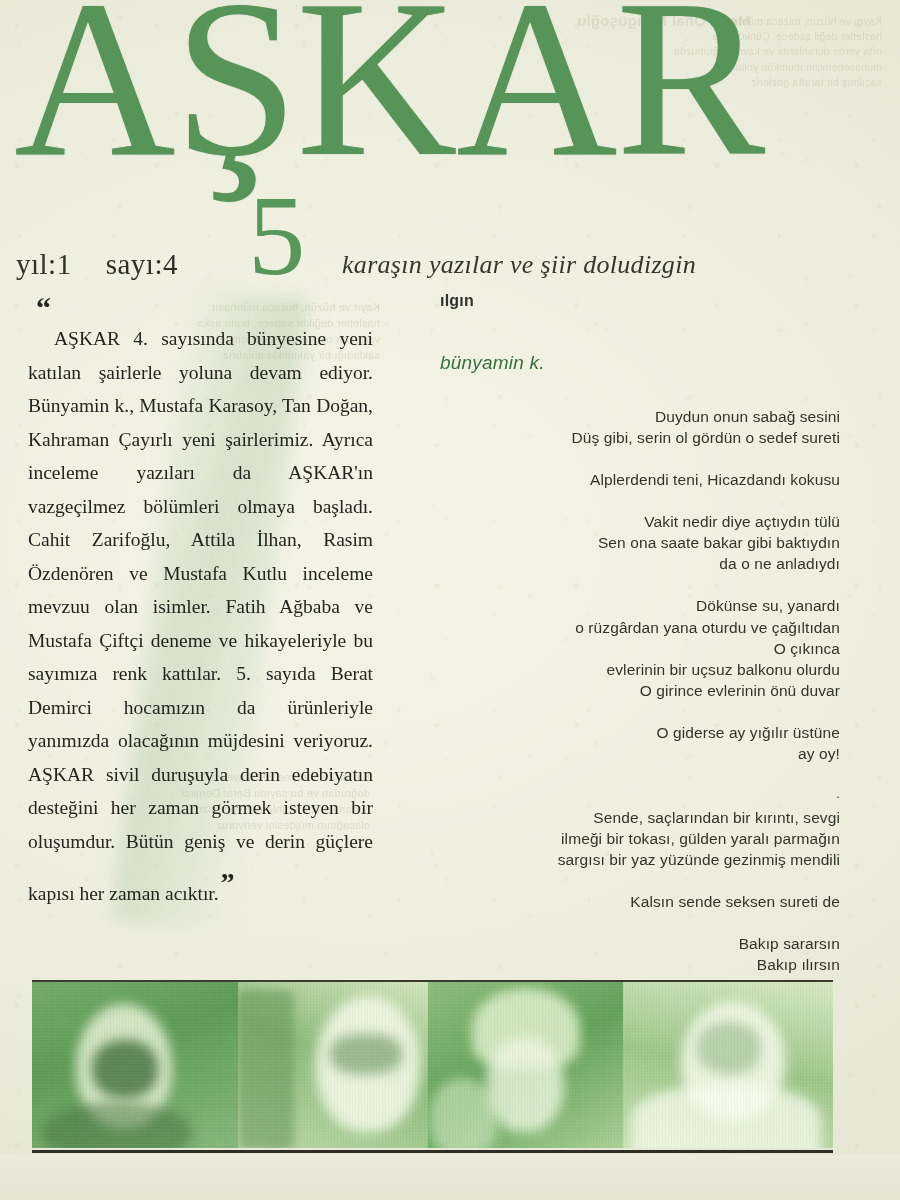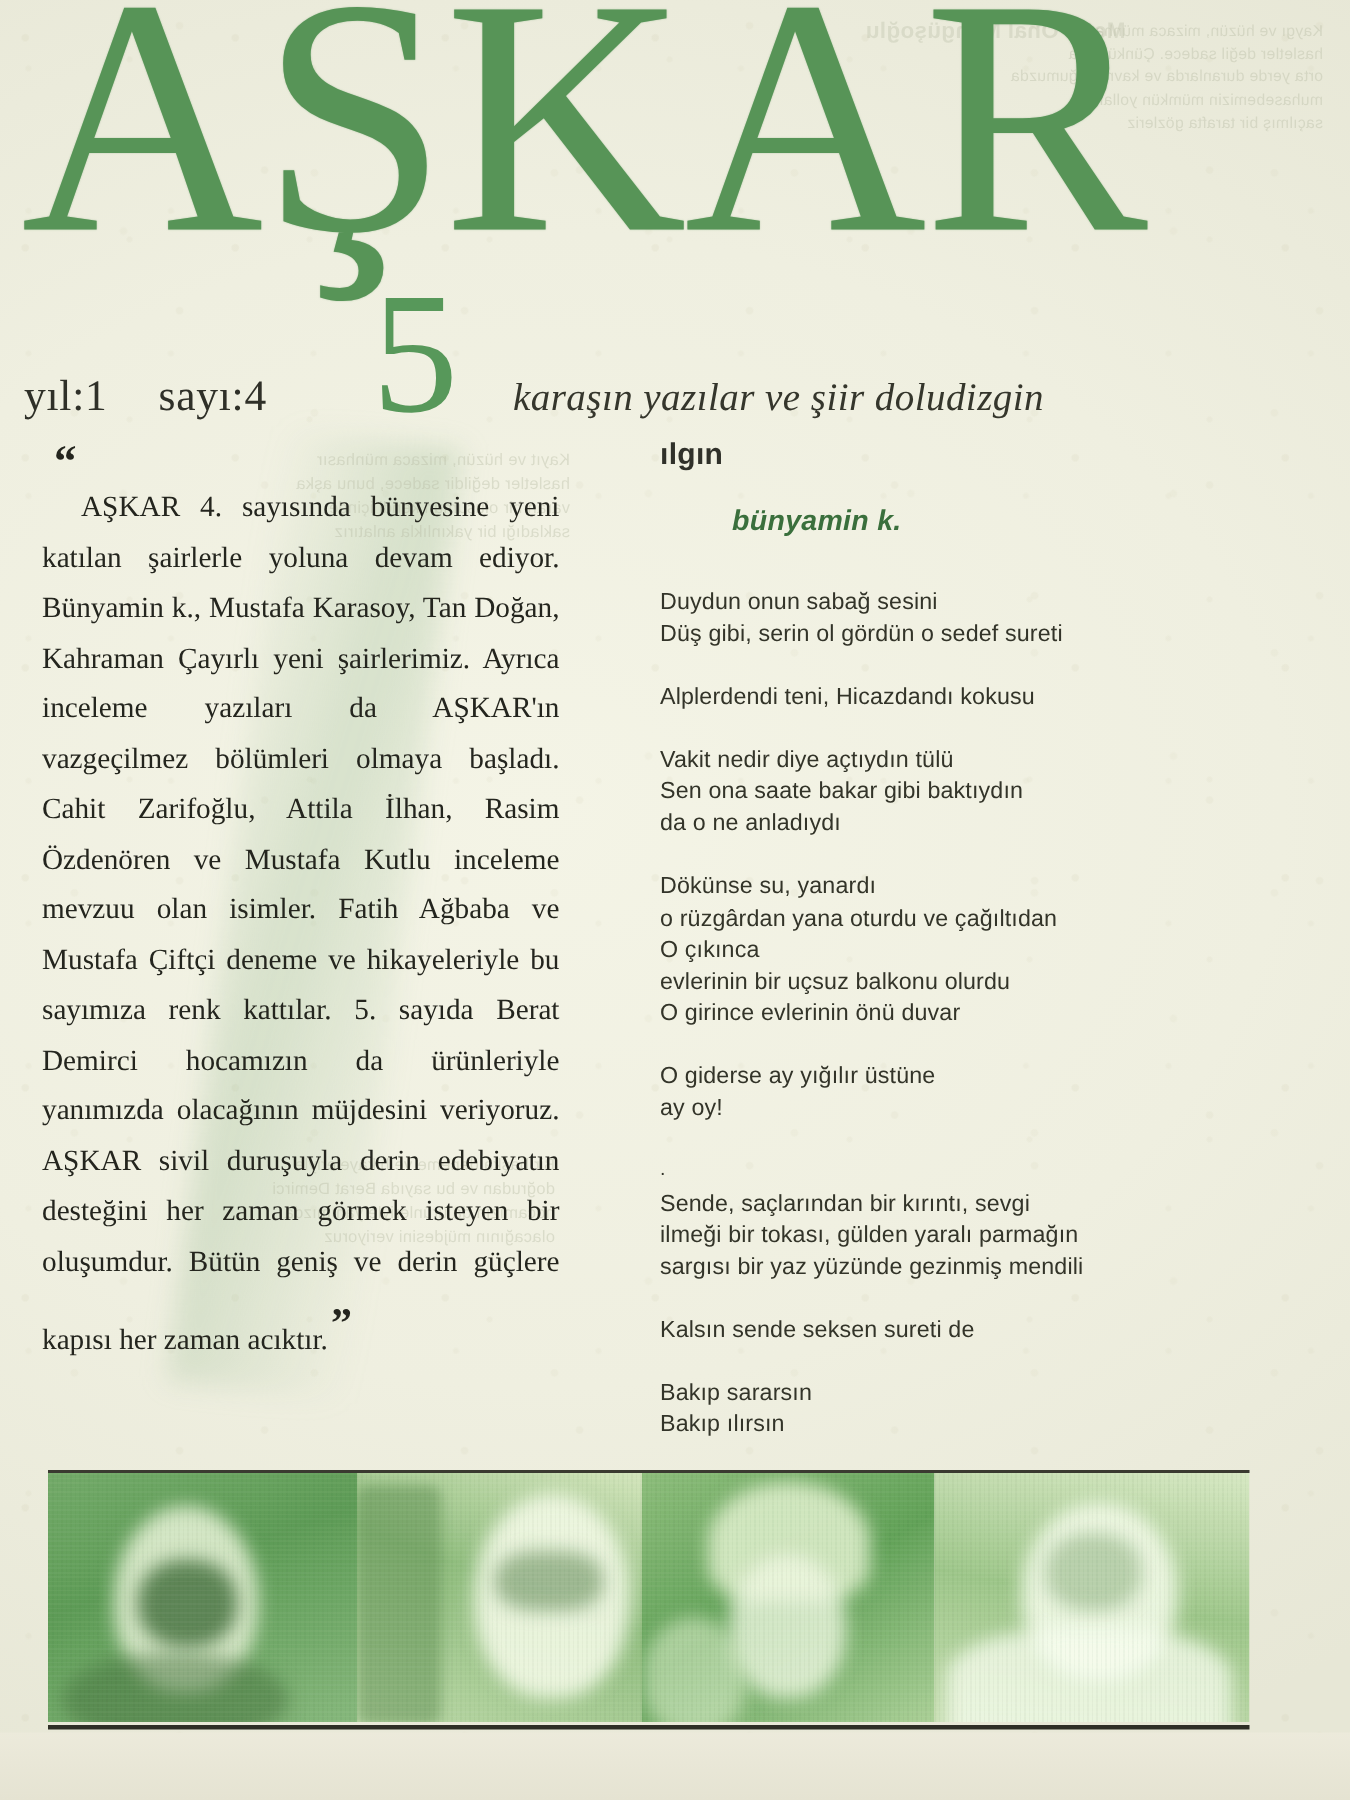--- a/index.html
+++ b/index.html
@@ -174,41 +174,41 @@
 
   .col-right {
     position: absolute;
     left: 440px;
     top: -8px;
     width: 400px;
     color: #30312a;
     font-family: "Liberation Sans", sans-serif;
   }
   .poem-title {
-    font-size: 20px;
+    font-size: 16px;
     font-weight: bold;
     letter-spacing: .2px;
-    margin-bottom: 22px;
+    margin-bottom: 42px;
   }
   .poem-author {
     font-size: 19px;
-    font-weight: bold;
+    font-weight: normal;
     font-style: italic;
     color: #3a6f3c;
     margin-bottom: 32px;
     letter-spacing: .2px;
-    margin-left: 48px;
   }
   .stanza {
     font-size: 15.5px;
     line-height: 1.36;
     margin-bottom: 21px;
     white-space: pre-line;
     letter-spacing: .1px;
     color: #333429;
+    text-align: right;
   }
   .stanza:last-child { margin-bottom: 0; }
   .stanza.dot { margin-bottom: 4px; font-size: 13px; }
 
   
   .photo-strip {
     position: absolute;
     left: 32px;
     top: 980px;
     width: 801px;

